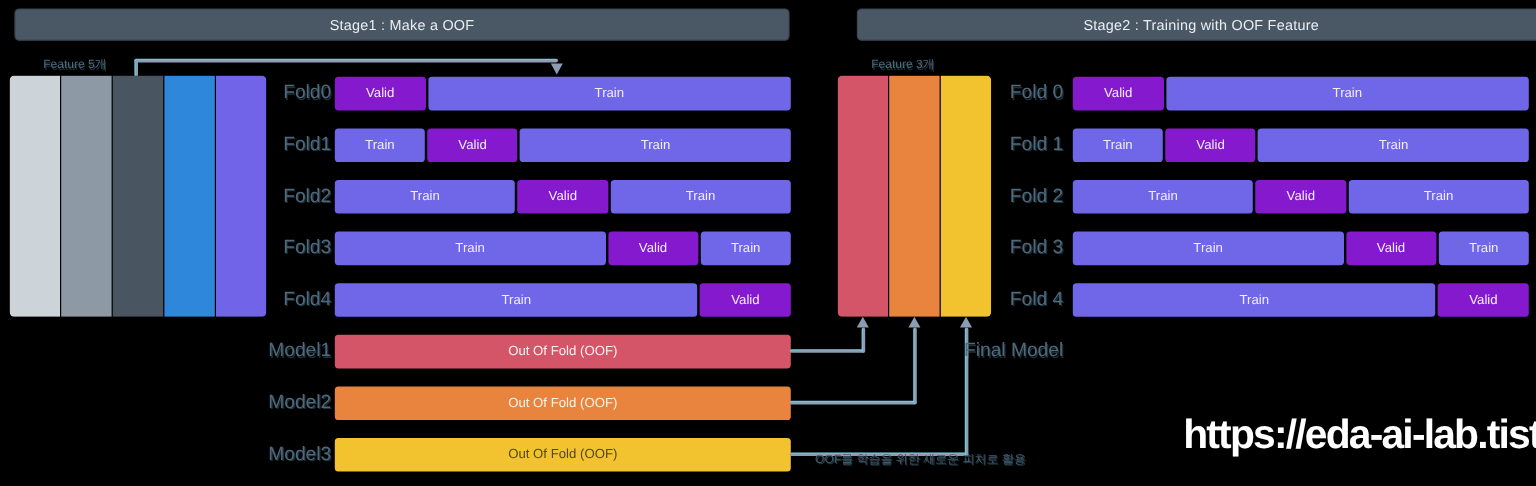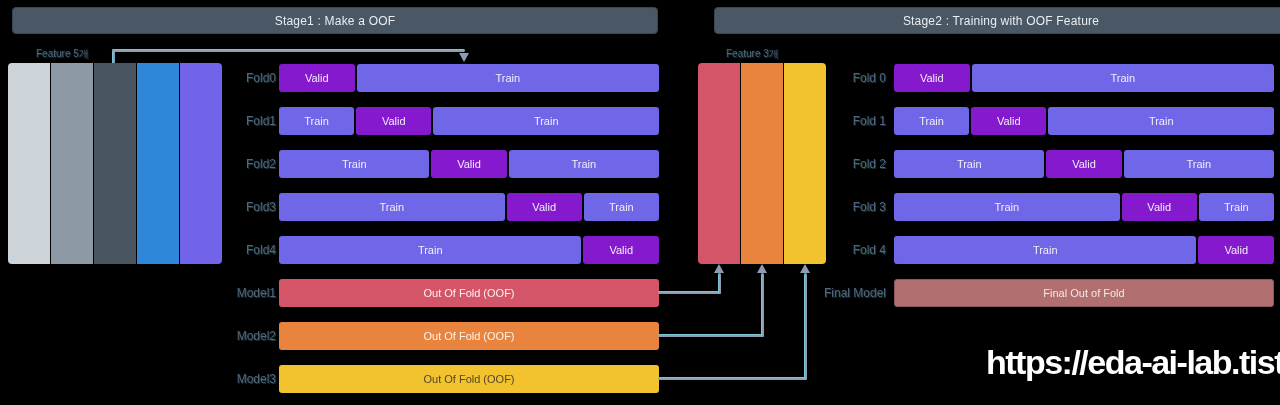--- a/index.html
+++ b/index.html
@@ -36,21 +36,21 @@
   .seg {
     border-radius:3px; display:flex; align-items:center; justify-content:center;
     font-size:11px; color:#f1edfb;
   }
   .train { background:#7066e8; }
   .valid { background:#8519cd; }
   .f1{flex:1} .f2{flex:2} .f3{flex:3} .f4{flex:4}
 
   .side-label {
     position:absolute; height:28px; display:flex; align-items:center; justify-content:flex-end;
-    font-size:12px; color:#50677d; text-shadow:1px 1px 0 rgba(104,204,220,.25); white-space:nowrap;text-align:right;
+    font-size:16px; color:#50677d; text-shadow:1px 1px 0 rgba(104,204,220,.25); white-space:nowrap;text-align:right;
   }
   .side-label.l { left:218px; width:58px; }
   .side-label.r { left:838px; width:48px; }
   .side-label.fin { left:822px; width:64px; }
 
   .hbar {
     position:absolute; left:279px; width:380px; height:28px; border-radius:3px;
     display:flex; align-items:center; justify-content:center; font-size:11px;
   }
   #model1-bar { top:279px; background:#d45568; color:#fdf0f2; }
@@ -152,20 +152,21 @@
   <div class="arrow-up" style="left:714px;top:264px"></div>
 
   <div class="conn-h" style="left:658px;top:334px;width:106px"></div>
   <div class="conn-v" style="left:761px;top:273px;height:64px"></div>
   <div class="arrow-up" style="left:757px;top:264px"></div>
 
   <div class="conn-h" style="left:658px;top:377px;width:149px"></div>
   <div class="conn-v" style="left:804px;top:273px;height:107px"></div>
   <div class="arrow-up" style="left:800px;top:264px"></div>
 
+  <div class="annotation" id="annotation-bottom">OOF를 학습을 위한 새로운 피처로 활용</div>
 
   <div class="side-label r" style="top:64px">Fold 0</div>
   <div class="side-label r" style="top:107px">Fold 1</div>
   <div class="side-label r" style="top:150px">Fold 2</div>
   <div class="side-label r" style="top:193px">Fold 3</div>
   <div class="side-label r" style="top:236px">Fold 4</div>
 
   <div class="fold-row right" style="top:64px">
     <div class="seg valid f1">Valid</div>
     <div class="seg train f4">Train</div>
@@ -184,17 +185,16 @@
     <div class="seg train f3">Train</div>
     <div class="seg valid f1">Valid</div>
     <div class="seg train f1">Train</div>
   </div>
   <div class="fold-row right" style="top:236px">
     <div class="seg train f4">Train</div>
     <div class="seg valid f1">Valid</div>
   </div>
 
   <div class="side-label fin" style="top:279px">Final Model</div>
-  <div class="hbar" id="final-bar">Final Out of Fold</div>
 
   <div id="watermark">https://eda-ai-lab.tistor</div>
 
 </div>
 
 </body></html>

